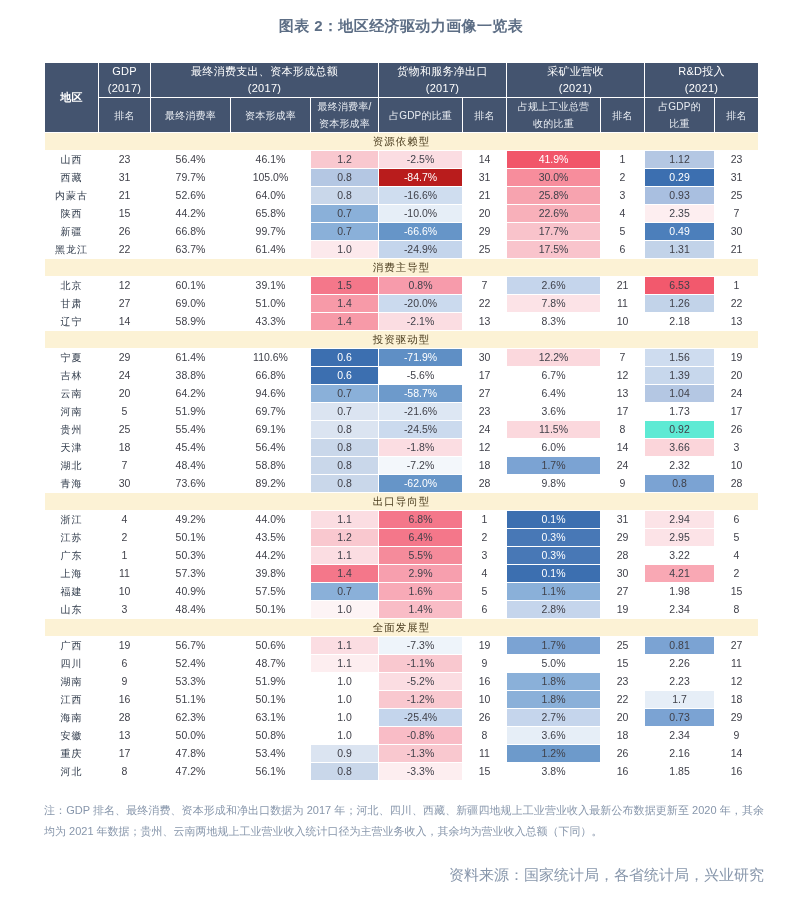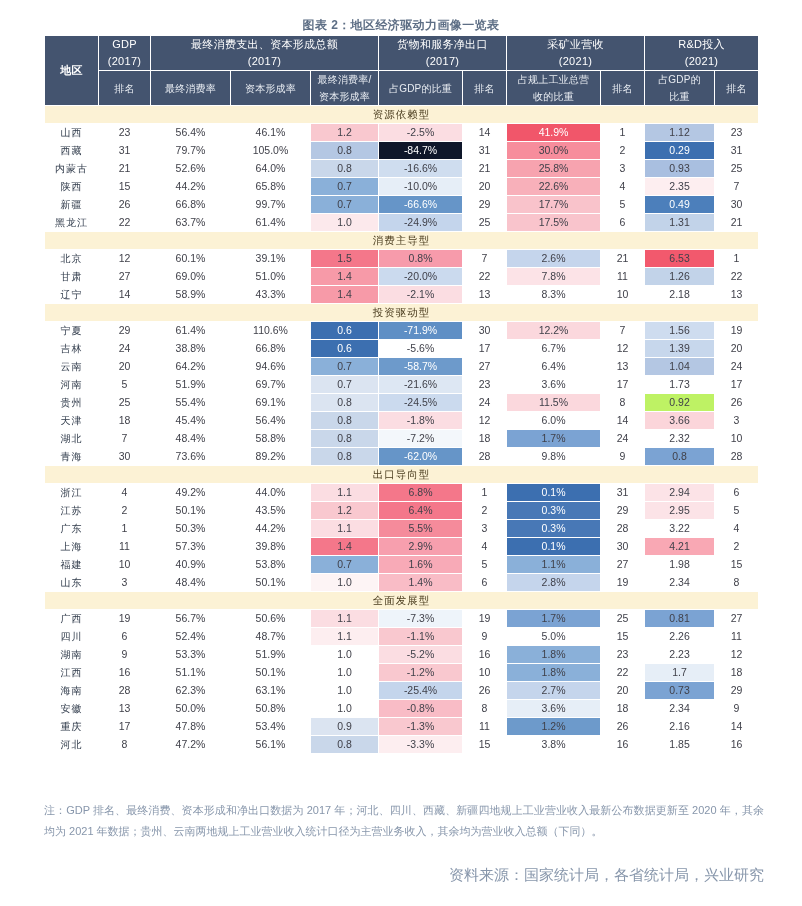--- a/index.html
+++ b/index.html
@@ -17,25 +17,25 @@
   }
   .page {
     width: 802px;
     height: 906px;
     box-sizing: border-box;
     padding: 0;
     position: relative;
   }
   .title {
     text-align: center;
-    font-size: 12px;
+    font-size: 15px;
     font-weight: bold;
     color: #5d6e85;
     padding-top: 17px;
-    padding-bottom: 1px;
+    padding-bottom: 26px;
     letter-spacing: 0.4px;
   }
   .table-wrap {
     margin: 0 auto;
     width: 714px;
   }
   table.grid {
     border-collapse: collapse;
     table-layout: fixed;
     width: 714px;
@@ -218,21 +218,21 @@
             <td>1</td>
             <td style="background: rgb(180, 199, 227);">1.12</td>
             <td>23</td>
           </tr>
           <tr>
             <td class="region">西藏</td>
             <td>31</td>
             <td>79.7%</td>
             <td>105.0%</td>
             <td style="background: rgb(180, 199, 227);">0.8</td>
-            <td style="background: #0f172a; color: rgb(255, 255, 255);">-84.7%</td>
+            <td style="background: #b91c1c; color: rgb(255, 255, 255);">-84.7%</td>
             <td>31</td>
             <td style="background: rgb(247, 141, 156);">30.0%</td>
             <td>2</td>
             <td style="background: rgb(60, 111, 176); color: rgb(255, 255, 255);">0.29</td>
             <td>31</td>
           </tr>
           <tr>
             <td class="region">内蒙古</td>
             <td>21</td>
             <td>52.6%</td>
@@ -384,21 +384,21 @@
           <tr>
             <td class="region">贵州</td>
             <td>25</td>
             <td>55.4%</td>
             <td>69.1%</td>
             <td style="background: rgb(219, 228, 241);">0.8</td>
             <td style="background: rgb(203, 218, 238);">-24.5%</td>
             <td>24</td>
             <td style="background: rgb(251, 216, 221);">11.5%</td>
             <td>8</td>
-            <td style="background: #bef264;">0.92</td>
+            <td style="background: #5eead4;">0.92</td>
             <td>26</td>
           </tr>
           <tr>
             <td class="region">天津</td>
             <td>18</td>
             <td>45.4%</td>
             <td>56.4%</td>
             <td style="background: rgb(201, 215, 234);">0.8</td>
             <td style="background: rgb(251, 221, 226);">-1.8%</td>
             <td>12</td>
@@ -485,21 +485,21 @@
             <td>4</td>
             <td style="background: rgb(60, 111, 176); color: rgb(255, 255, 255);">0.1%</td>
             <td>30</td>
             <td style="background: rgb(249, 168, 180);">4.21</td>
             <td>2</td>
           </tr>
           <tr>
             <td class="region">福建</td>
             <td>10</td>
             <td>40.9%</td>
-            <td>53.8%</td>
+            <td>57.5%</td>
             <td style="background: rgb(138, 176, 217);">0.7</td>
             <td style="background: rgb(248, 170, 183);">1.6%</td>
             <td>5</td>
             <td style="background: rgb(138, 176, 217);">1.1%</td>
             <td>27</td>
             <td style="background: rgb(255, 255, 255);">1.98</td>
             <td>15</td>
           </tr>
           <tr>
             <td class="region">山东</td>

